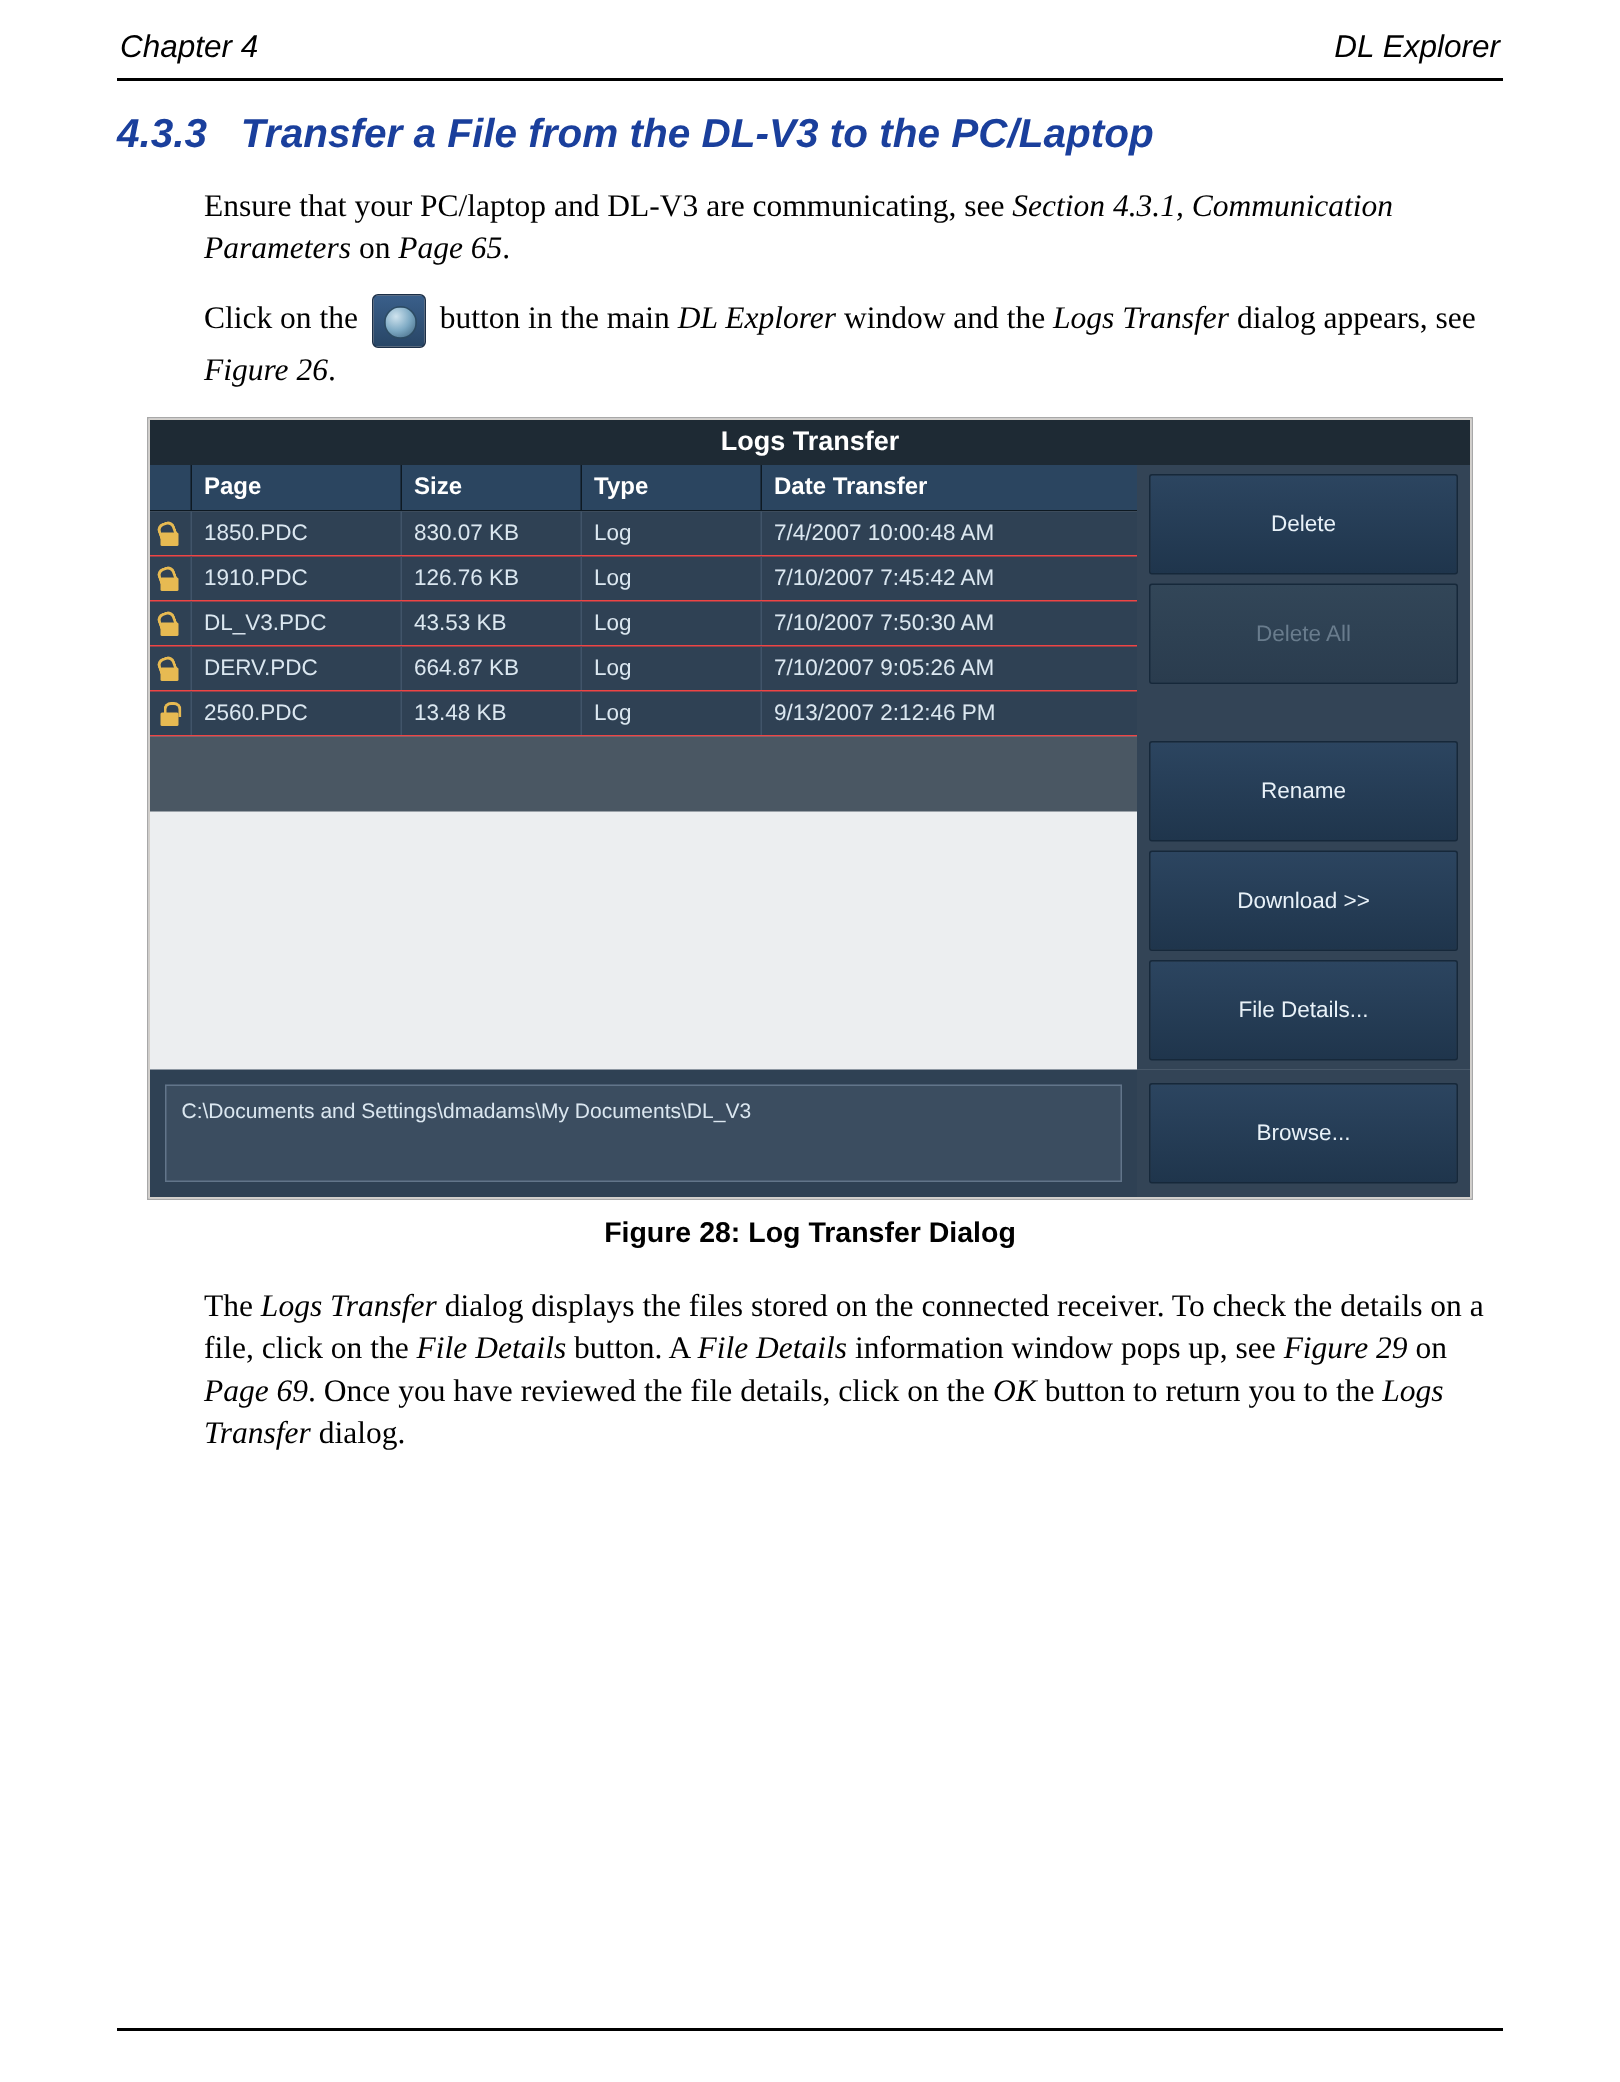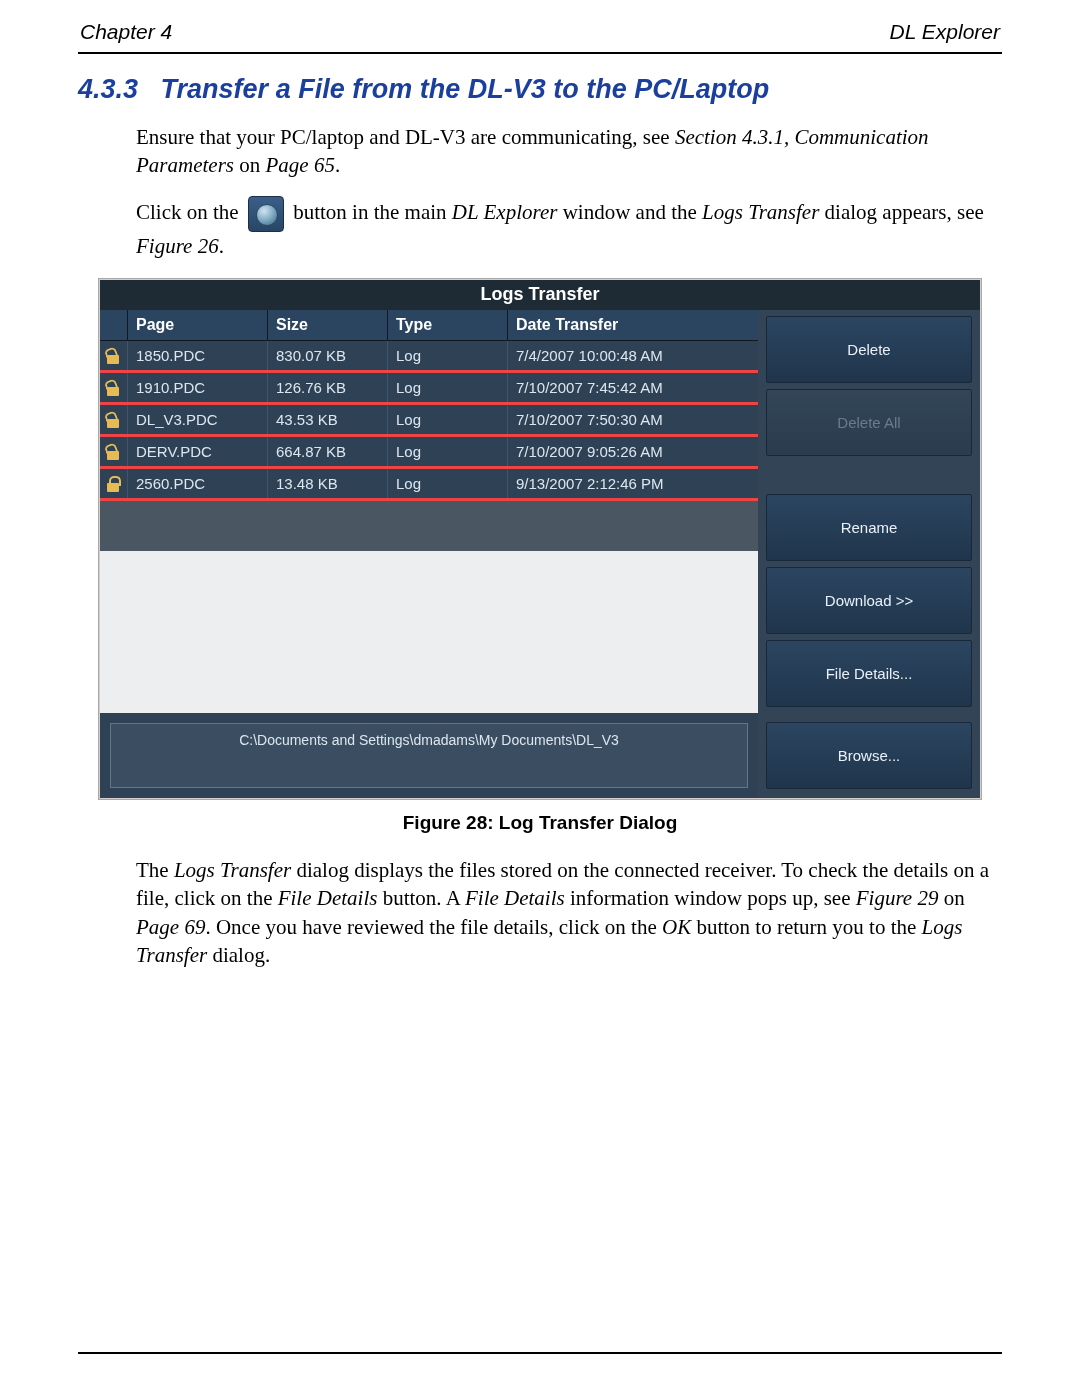--- a/index.html
+++ b/index.html
@@ -90,21 +90,21 @@
     font-weight: bold;
     font-size: 16px;
     border-bottom: 1px solid #0e1922;
   }
   .thead div { padding: 6px 8px; }
   .table-body { background: #2f4154; }
   .row {
     display: flex;
     color: #dbe7f0;
     font-size: 15px;
-    border-bottom: 3px solid #ef4444;
+    border-bottom: 1px solid #ef4444;
   }
   .row div { padding: 6px 8px; }
   .col-icon { width: 28px; flex: 0 0 28px; padding: 4px 4px !important; display:flex; align-items:center; justify-content:center; border-right:1px solid #415469; }
   .col-name { width: 140px; flex: 0 0 140px; border-right:1px solid #415469;}
   .col-size { width: 120px; flex: 0 0 120px; border-right:1px solid #415469;}
   .col-type { width: 120px; flex: 0 0 120px; border-right:1px solid #415469;}
   .col-date { flex: 1; }
   .thead .col-icon { border-right:1px solid #0e1922;}
   .thead .col-name,.thead .col-size,.thead .col-type{border-right:1px solid #0e1922;}
   .file-area-fill { height: 50px; background: #4a5763; }
@@ -144,21 +144,20 @@
     align-items:stretch;
   }
   .local-path {
     flex:1;
     background:#3b4d60;
     border:1px solid #62758a;
     color:#dbe7f0;
     font-size:14px;
     padding:8px 10px;
     margin:10px;
-    text-align:center;
   }
   .browse-wrap { width:222px; flex:0 0 222px; padding:9px 8px; background:#334456;}
   .figure-cap {
     font-family: Liberation Sans, sans-serif;
     font-weight: bold;
     font-size: 19px;
     text-align: center;
     margin: 4px 0 22px 0;
   }
 

